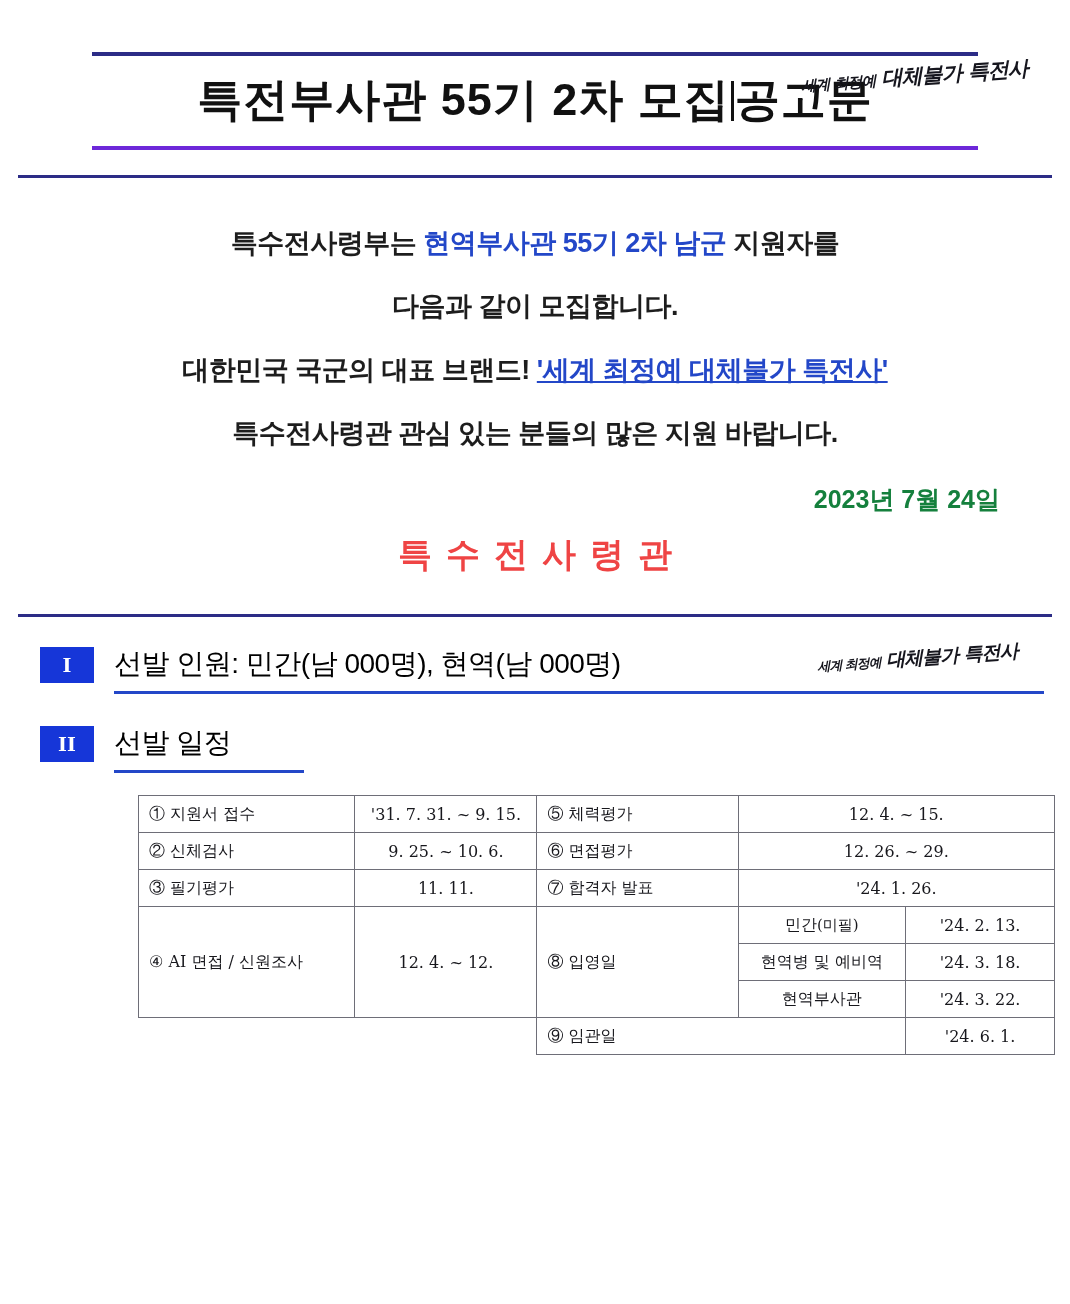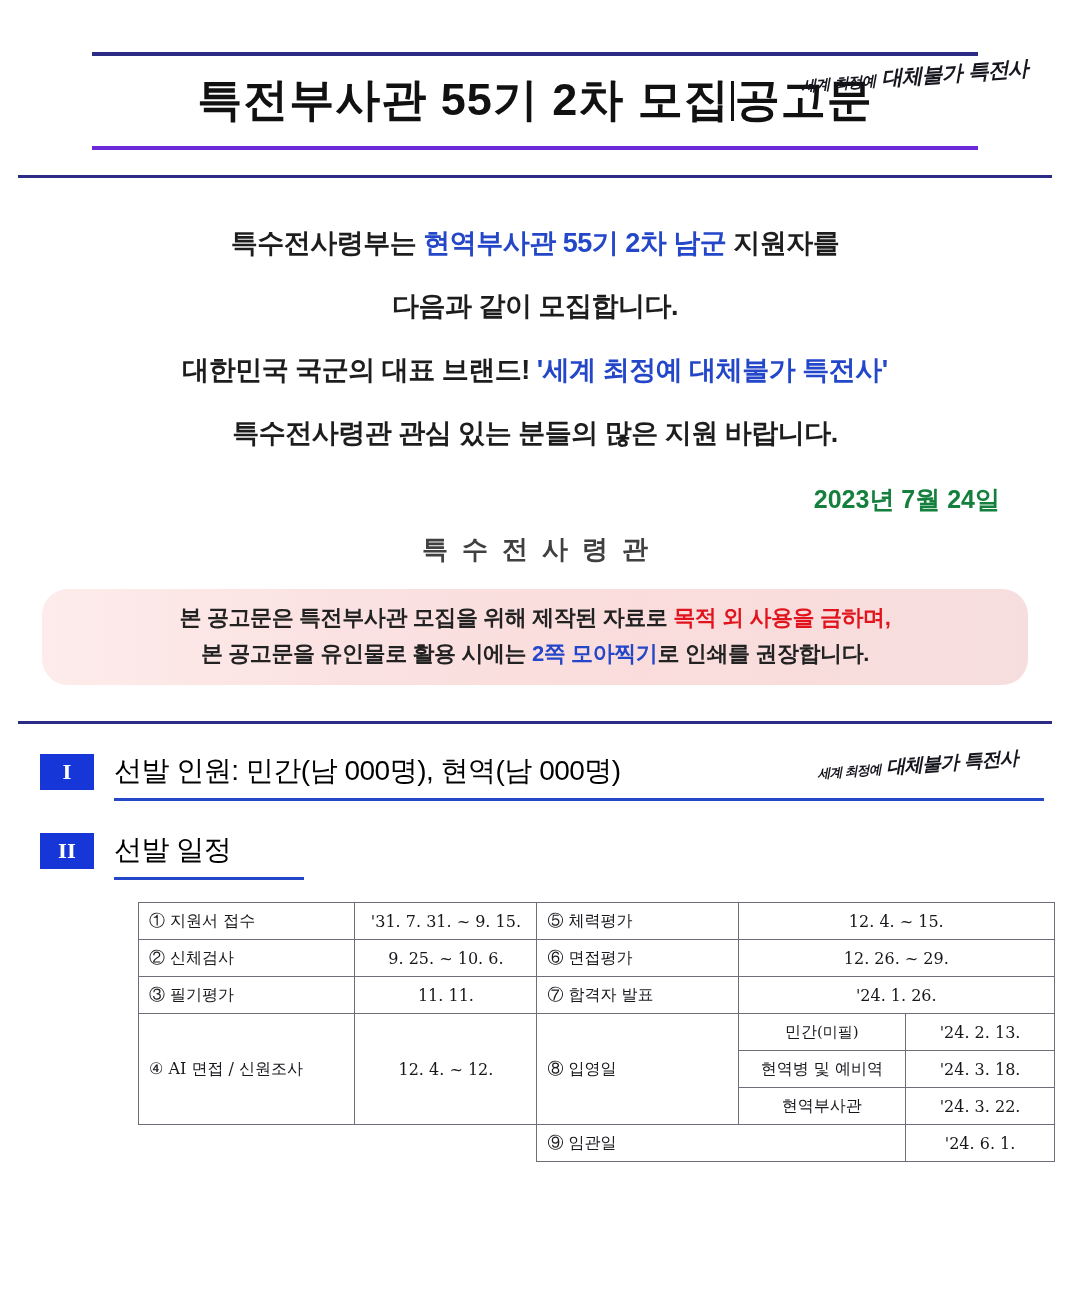--- a/index.html
+++ b/index.html
@@ -74,37 +74,37 @@
     line-height: 1.9;
   }
   .intro p {
     margin: 0 0 12px 0;
     font-size: 27px;
     font-weight: bold;
     color: #1d1d1d;
     letter-spacing: -0.5px;
   }
   .hl-blue { color: #2347c8; }
-  .hl-blue2 { color: #2347c8; }
+  .hl-blue2 { color: #2347c8; text-decoration: underline; }
 
   .date-line {
     margin: 24px 70px 0 0;
     text-align: right;
     font-size: 25px;
     font-weight: bold;
     color: #15803d;
   }
 
   .signer {
     margin: 16px 0 0 0;
     text-align: center;
-    font-size: 26px;
+    font-size: 34px;
     font-weight: bold;
     letter-spacing: 14px;
-    color: #404040;
+    color: #ef4444;
     padding-left: 14px;
   }
 
   .notice-box {
     margin: 22px 42px 0 42px;
     background: linear-gradient(90deg, #fdeceb 0%, #fbe2e2 30%, #fadcdc 60%, #f7dede 100%);
     border-radius: 26px;
     padding: 14px 10px 16px 10px;
     text-align: center;
   }
@@ -242,24 +242,20 @@
     <p><span>특수전사령부는 </span><span class="hl-blue">현역부사관 55기 2차 남군</span><span> 지원자를</span></p>
     <p>다음과 같이 모집합니다.</p>
     <p><span>대한민국 국군의 대표 브랜드! </span><span class="hl-blue2">'세계 최정예 대체불가 특전사'</span></p>
     <p>특수전사령관 관심 있는 분들의 많은 지원 바랍니다.</p>
   </div>
 
   <div class="date-line">2023년 7월 24일</div>
 
   <div class="signer">특수전사령관</div>
 
-  <div class="notice-box">
-    <p><span>본 공고문은 특전부사관 모집을 위해 제작된 자료로 </span><span class="hl-red">목적 외 사용을 금하며,</span></p>
-    <p><span>본 공고문을 유인물로 활용 시에는 </span><span class="hl-blue">2쪽 모아찍기</span><span>로 인쇄를 권장합니다.</span></p>
-  </div>
 
   <div class="divider-bottom"></div>
 </div>
 
 <div class="page-bottom">
 
   <div class="brand-script2">
     <span class="small">세계 최정예</span>
     <span>대체불가 특전사</span>
   </div>

